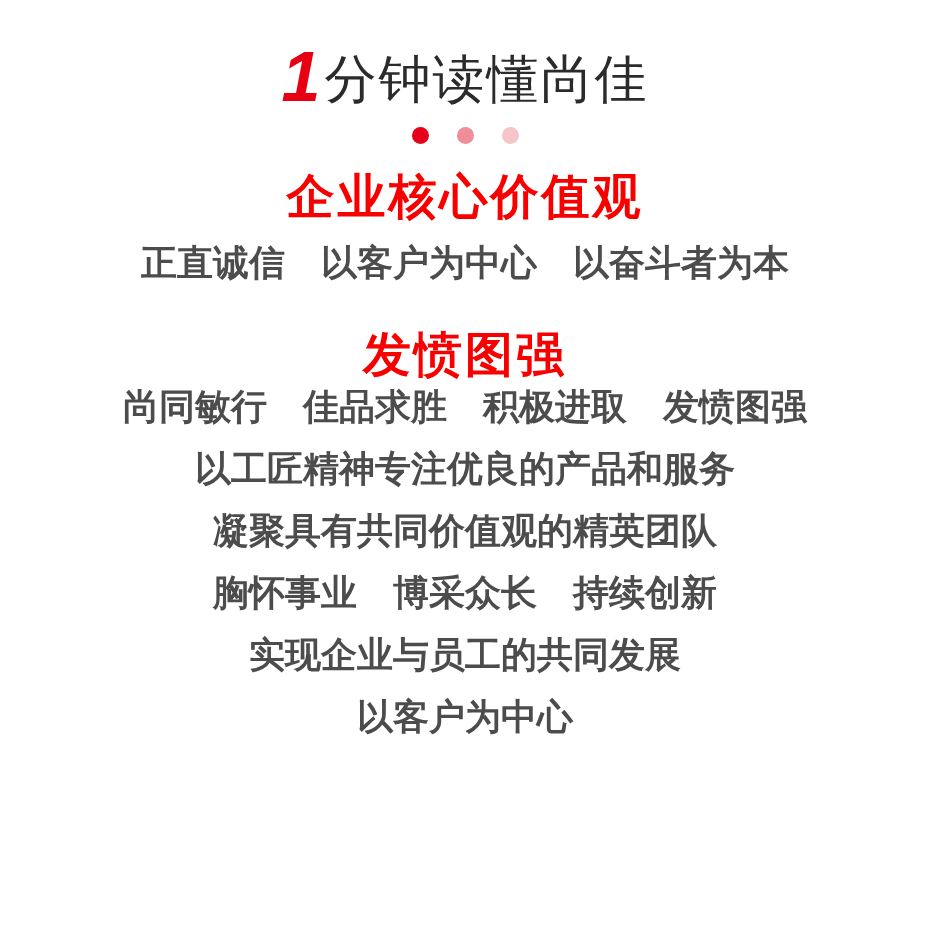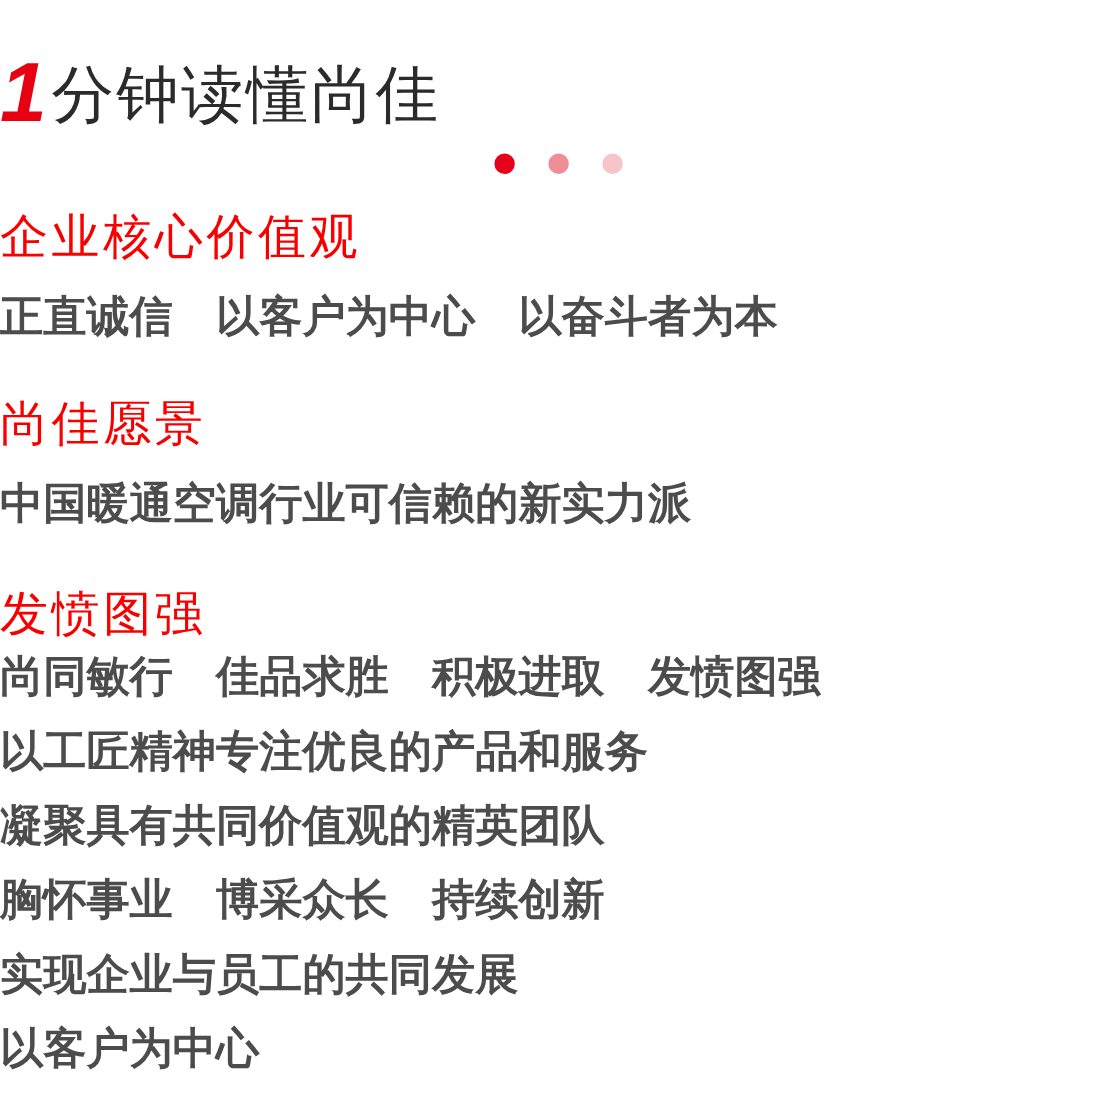--- a/index.html
+++ b/index.html
@@ -12,21 +12,21 @@
   }
   *{ margin:0; padding:0; box-sizing:border-box; }
   html,body{ background:var(--bg); }
   body{
     font-family:"Liberation Sans","DejaVu Sans",sans-serif;
     width:930px; height:931px; overflow:hidden;
   }
   .page{
     width:930px; height:931px;
     padding-top:44px;
-    text-align:left;
+    text-align:center;
     background:var(--bg);
   }
   
   .main-title{
     font-size:52px;
     line-height:66px;
     font-weight:500;
     letter-spacing:2px;
     color:var(--title-dark);
     white-space:nowrap;
@@ -49,23 +49,23 @@
     align-items:center;
   }
   .dot{
     width:17px; height:17px;
     border-radius:50%;
     margin:0 14px;
     display:inline-block;
   }
   
   .section-heading{
-    font-size:40px;
+    font-size:48px;
     line-height:42px;
-    font-weight:400;
+    font-weight:700;
     letter-spacing:3px;
     color:var(--accent);
     white-space:nowrap;
   }
   .sec-values .section-heading{ margin-top:32px; }
   .sec-vision  .section-heading{ margin-top:50px; }
   .sec-philosophy .section-heading{ margin-top:52px; }
   
   .body-line{
     font-size:36px;
@@ -89,24 +89,20 @@
     <span class="dot" style="background: rgb(230, 0, 25);"></span>
     <span class="dot" style="background: rgb(239, 141, 153);"></span>
     <span class="dot" style="background: rgb(246, 197, 202);"></span>
   </div>
 
   <section class="sec-values">
     <h2 class="section-heading">企业核心价值观</h2>
     <p class="body-line">正直诚信　以客户为中心　以奋斗者为本</p>
   </section>
 
-  <section class="sec-vision">
-    <h2 class="section-heading">尚佳愿景</h2>
-    <p class="body-line">中国暖通空调行业可信赖的新实力派</p>
-  </section>
 
   <section class="sec-philosophy">
     <h2 class="section-heading">发愤图强</h2>
     <p class="body-line first">尚同敏行　佳品求胜　积极进取　发愤图强</p>
     <p class="body-line">以工匠精神专注优良的产品和服务</p>
     <p class="body-line">凝聚具有共同价值观的精英团队</p>
     <p class="body-line">胸怀事业　博采众长　持续创新</p>
     <p class="body-line">实现企业与员工的共同发展</p>
     <p class="body-line">以客户为中心</p>
   </section>

